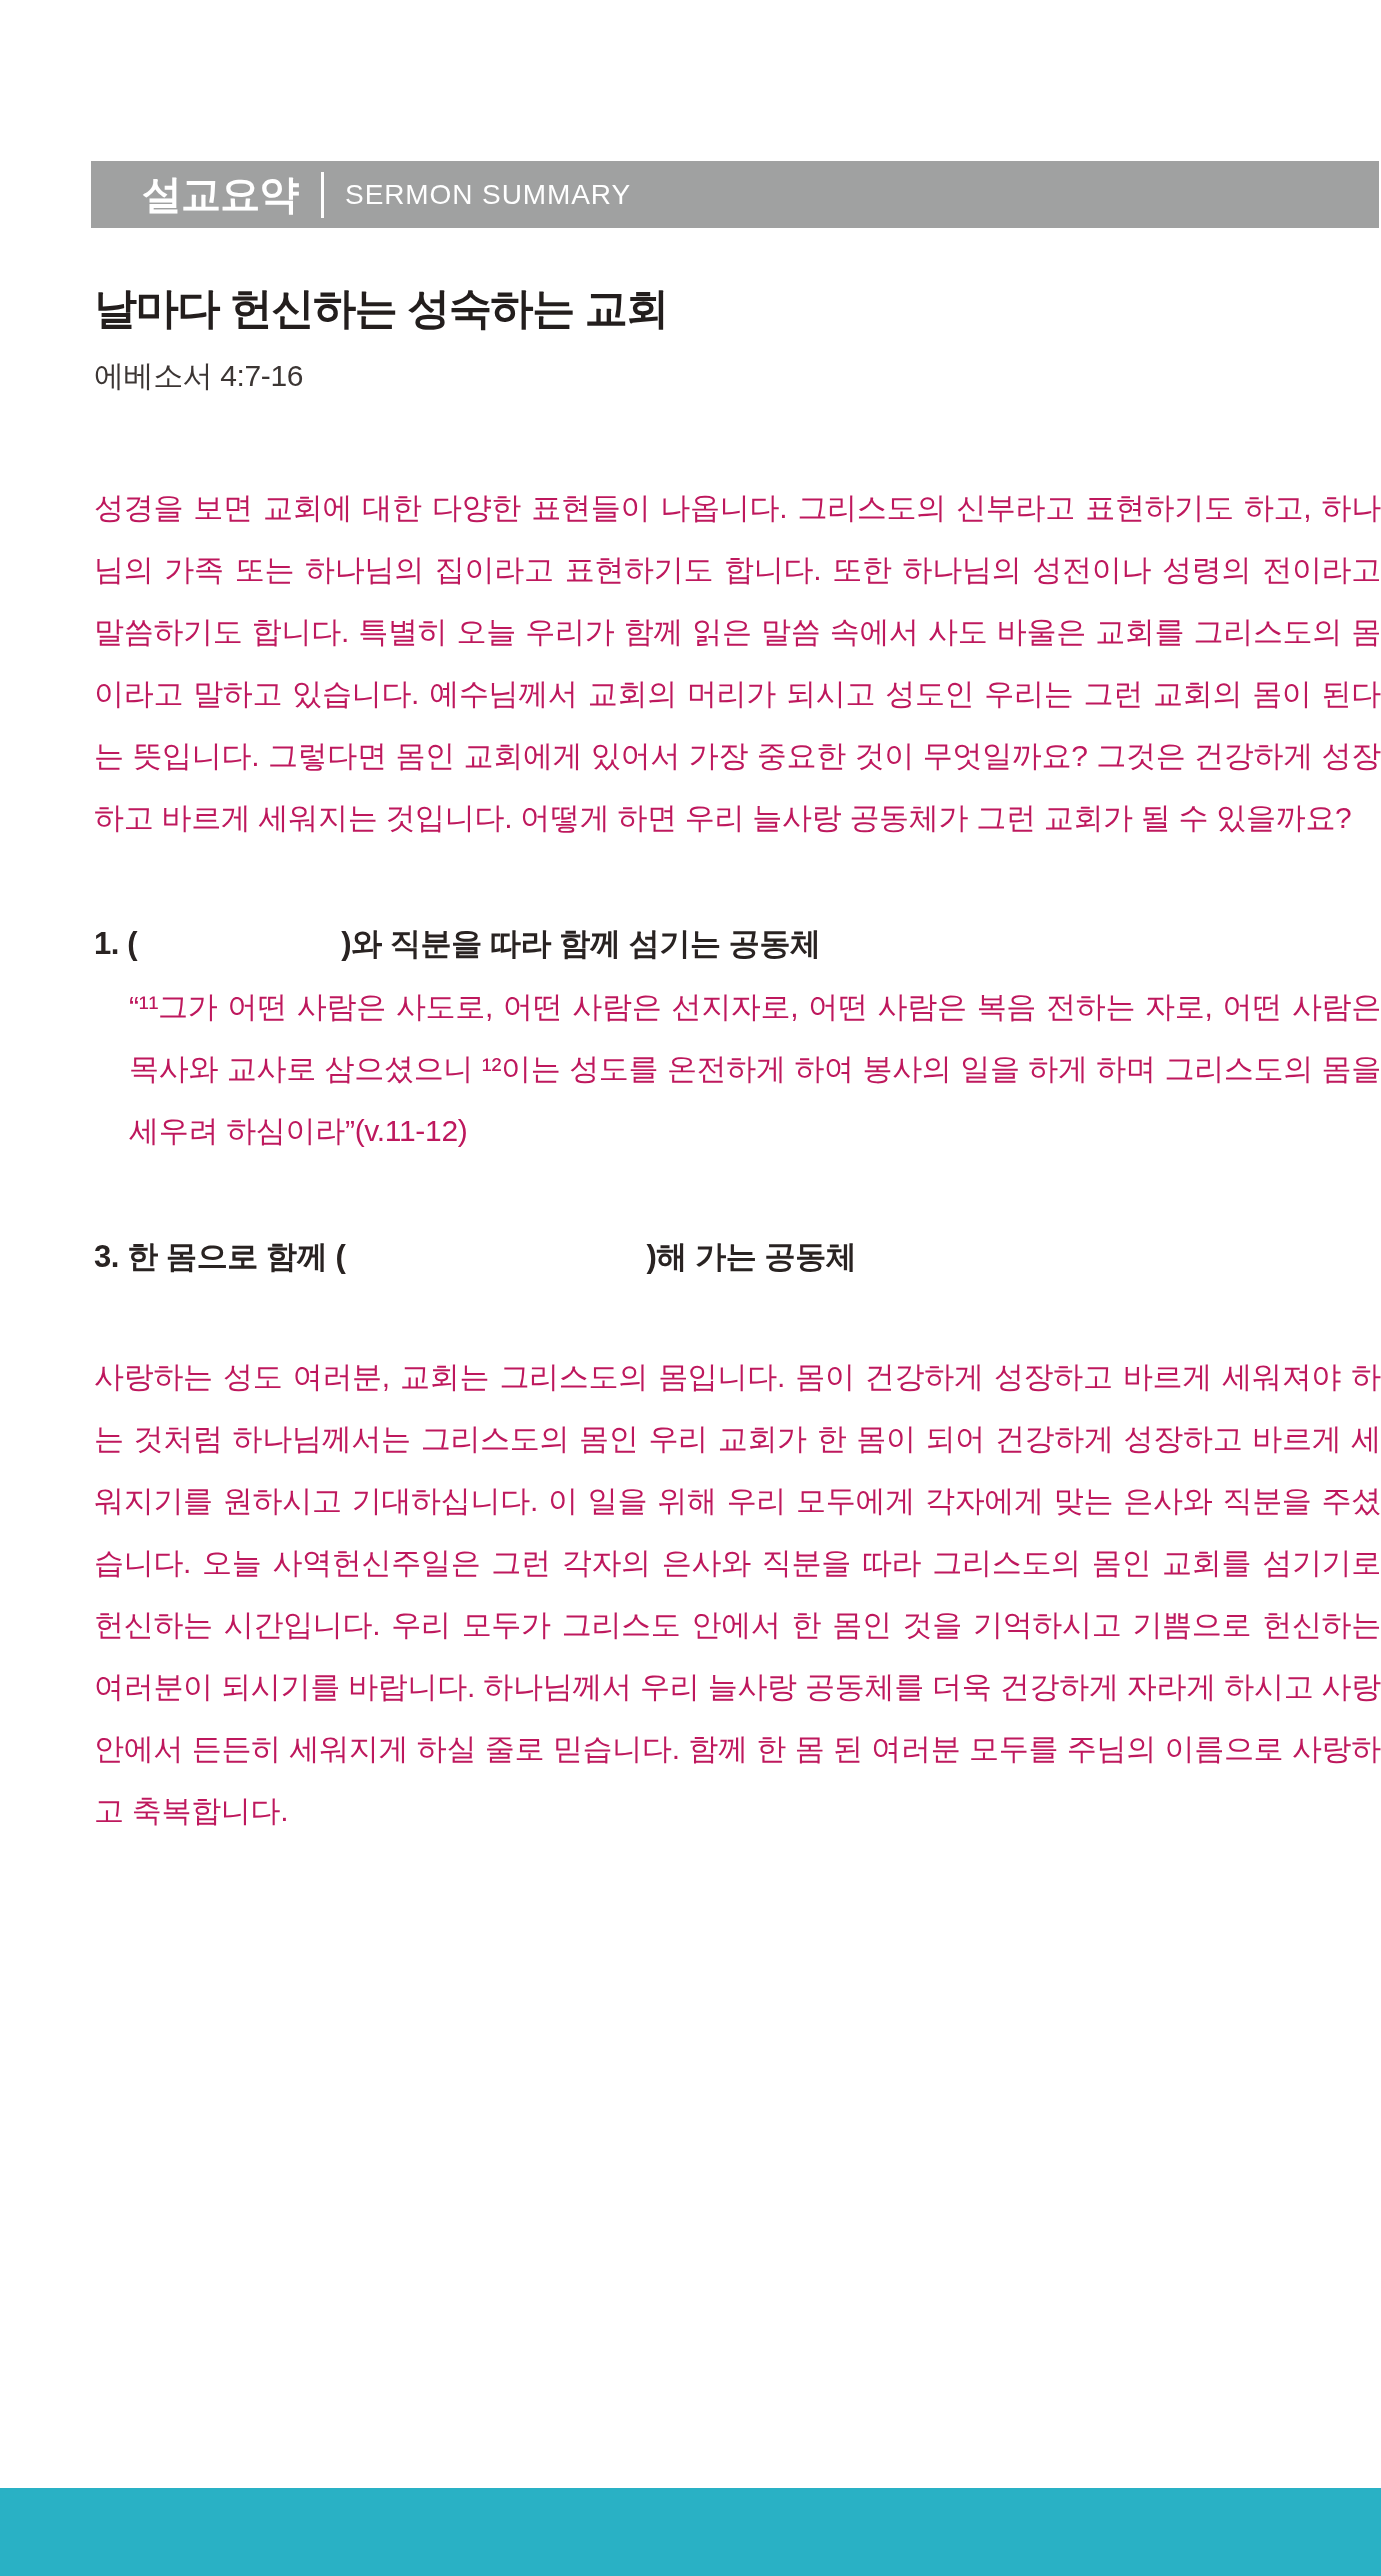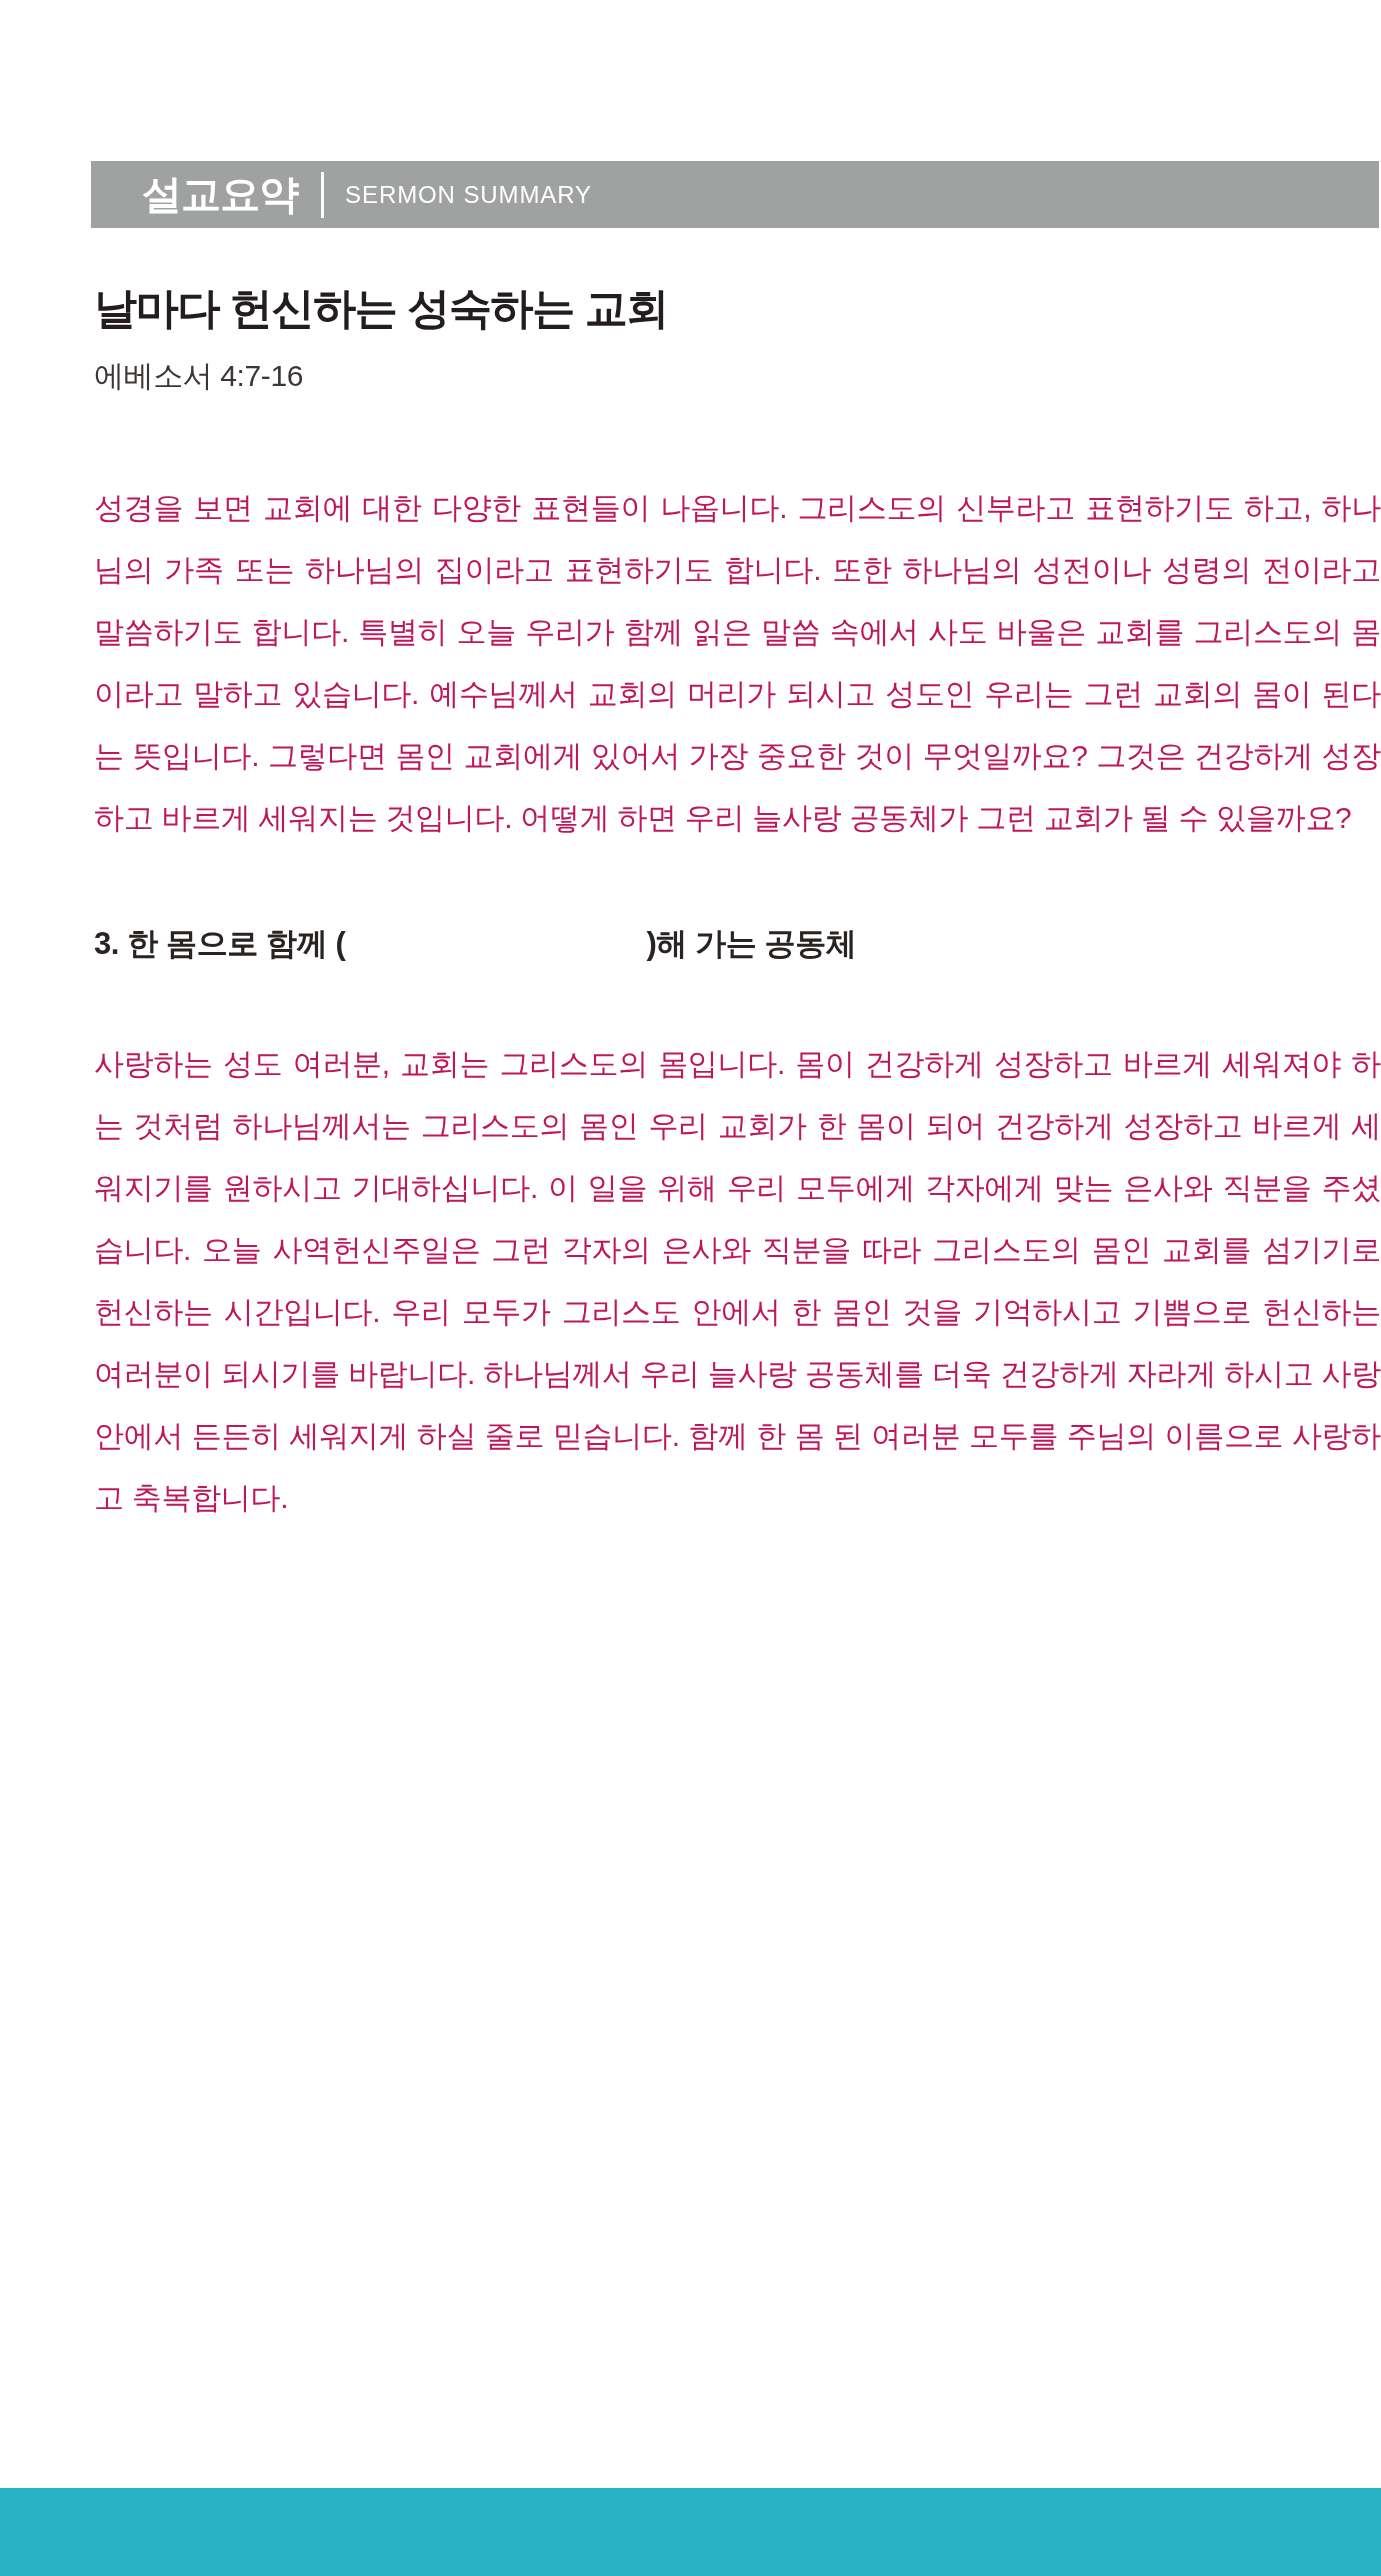--- a/index.html
+++ b/index.html
@@ -29,21 +29,21 @@
     color: #ffffff;
     letter-spacing: -0.9px;
   }
   .band-divider {
     width: 2.7px;
     height: 46px;
     background: #ffffff;
     margin: 0 21px 0 23px;
   }
   .band-en {
-    font-size: 24px;
+    font-size: 28px;
     color: #ffffff;
     letter-spacing: 0.9px;
   }
   
   .title {
     margin: 55px 46px 0 46px;
     font-size: 43px;
     line-height: 1.2;
     font-weight: 700;
     color: #231e1d;
@@ -106,20 +106,24 @@
     <span class="band-ko">설교요약</span>
     <span class="band-divider"></span>
     <span class="band-en">SERMON SUMMARY</span>
   </div>
 
   <h1 class="title">날마다 헌신하는 성숙하는 교회</h1>
   <div class="scripture">에베소서 4:7-16</div>
 
   <p class="para intro">성경을 보면 교회에 대한 다양한 표현들이 나옵니다. 그리스도의 신부라고 표현하기도 하고, 하나님의 가족 또는 하나님의 집이라고 표현하기도 합니다. 또한 하나님의 성전이나 성령의 전이라고 말씀하기도 합니다. 특별히 오늘 우리가 함께 읽은 말씀 속에서 사도 바울은 교회를 그리스도의 몸이라고 말하고 있습니다. 예수님께서 교회의 머리가 되시고 성도인 우리는 그런 교회의 몸이 된다는 뜻입니다. 그렇다면 몸인 교회에게 있어서 가장 중요한 것이 무엇일까요? 그것은 건강하게 성장하고 바르게 세워지는 것입니다. 어떻게 하면 우리 늘사랑 공동체가 그런 교회가 될 수 있을까요?</p>
 
+  <div class="point">
+    <h2 class="point-heading"><span>1. (</span><span class="blank blank-1"></span><span>)와 직분을 따라 함께 섬기는 공동체</span></h2>
+    <p class="para quote">“¹¹그가 어떤 사람은 사도로, 어떤 사람은 선지자로, 어떤 사람은 복음 전하는 자로, 어떤 사람은 목사와 교사로 삼으셨으니 ¹²이는 성도를 온전하게 하여 봉사의 일을 하게 하며 그리스도의 몸을 세우려 하심이라”(v.11-12)</p>
+  </div>
 
 
   <div class="point">
     <h2 class="point-heading"><span>3. 한 몸으로 함께 (</span><span class="blank blank-3"></span><span>)해 가는 공동체</span></h2>
   </div>
 
   <p class="para closing">사랑하는 성도 여러분, 교회는 그리스도의 몸입니다. 몸이 건강하게 성장하고 바르게 세워져야 하는 것처럼 하나님께서는 그리스도의 몸인 우리 교회가 한 몸이 되어 건강하게 성장하고 바르게 세워지기를 원하시고 기대하십니다. 이 일을 위해 우리 모두에게 각자에게 맞는 은사와 직분을 주셨습니다. 오늘 사역헌신주일은 그런 각자의 은사와 직분을 따라 그리스도의 몸인 교회를 섬기기로 헌신하는 시간입니다. 우리 모두가 그리스도 안에서 한 몸인 것을 기억하시고 기쁨으로 헌신하는 여러분이 되시기를 바랍니다. 하나님께서 우리 늘사랑 공동체를 더욱 건강하게 자라게 하시고 사랑 안에서 든든히 세워지게 하실 줄로 믿습니다. 함께 한 몸 된 여러분 모두를 주님의 이름으로 사랑하고 축복합니다.</p>
 
   <div class="teal-bar"></div>
 

